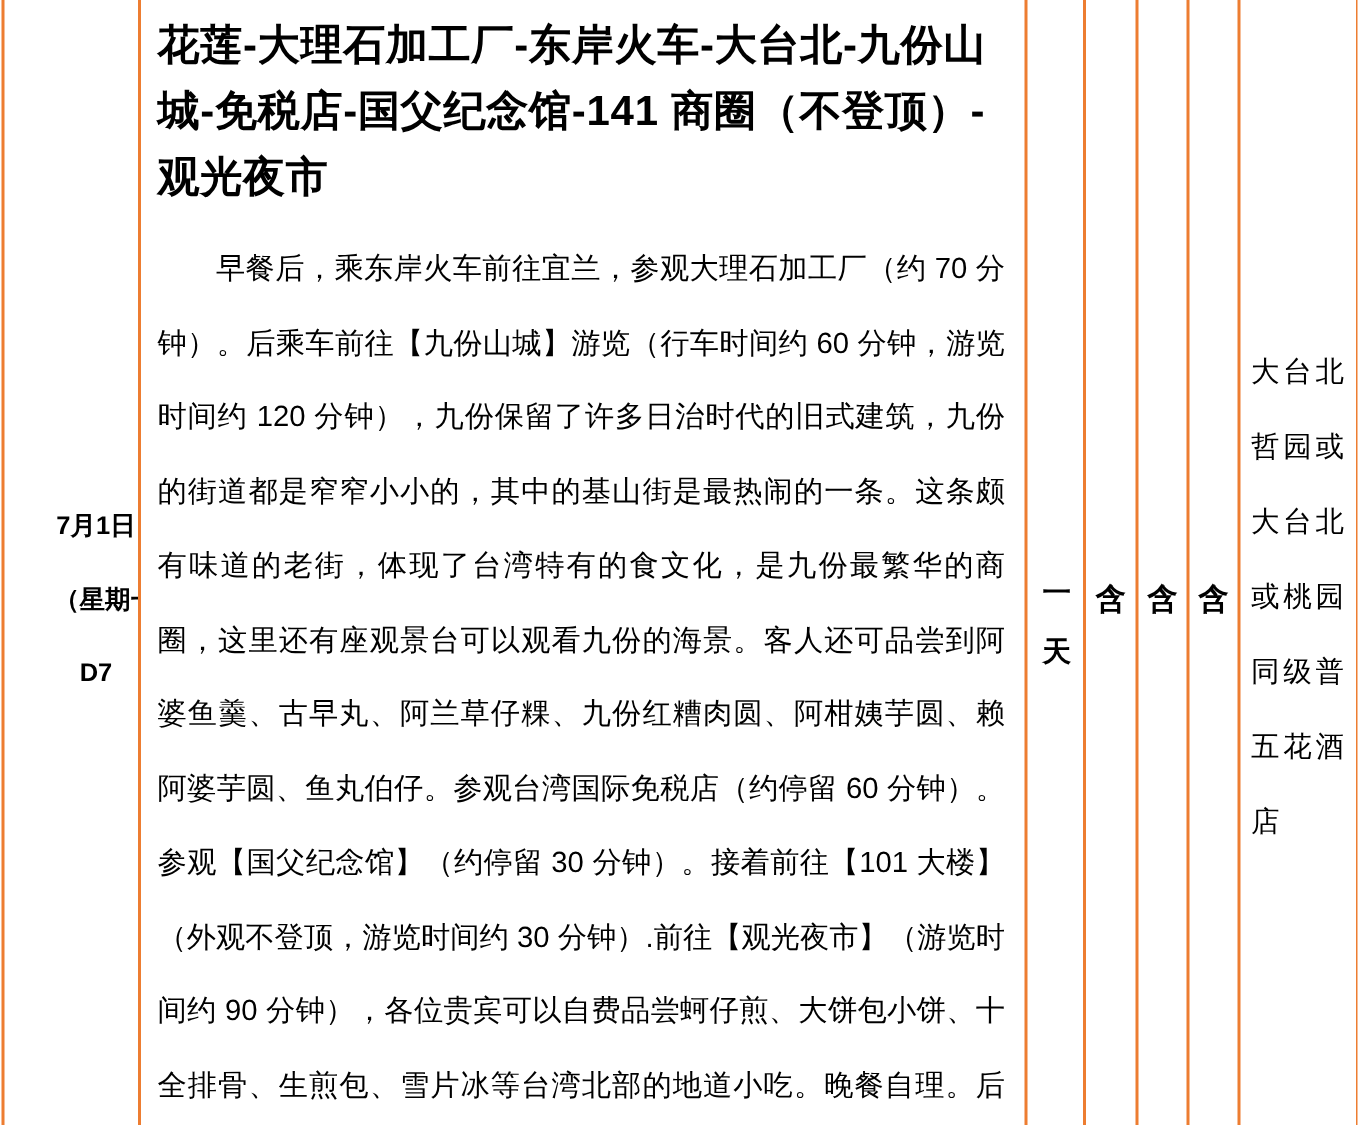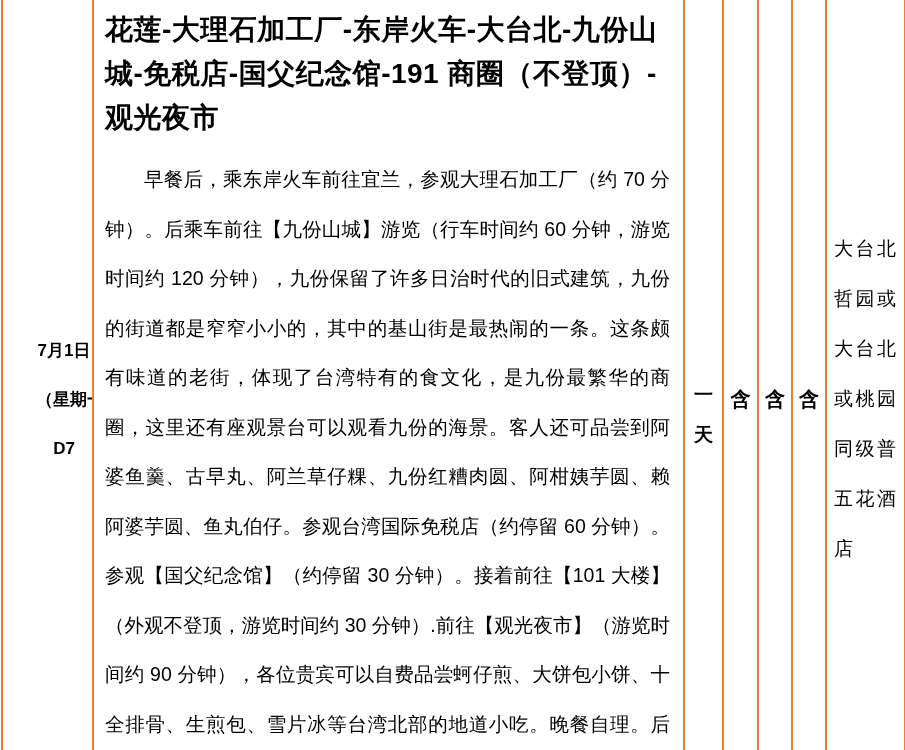--- a/index.html
+++ b/index.html
@@ -73,21 +73,21 @@
 
     <tbody>
         <tr class="day-row">
       <td class="date-cell">
         <div class="date-line">7月1日</div>
         <div class="date-line">（星期一）</div>
         <div class="date-line">D7</div>
       </td>
 
       <td class="detail-cell">
-        <div class="route-title">花莲-大理石加工厂-东岸火车-大台北-九份山城-免税店-国父纪念馆-191 商圈（不登顶）-观光夜市</div>
+        <div class="route-title">花莲-大理石加工厂-东岸火车-大台北-九份山城-免税店-国父纪念馆-141 商圈（不登顶）-观光夜市</div>
         <div class="route-desc">早餐后，乘东岸火车前往宜兰，参观大理石加工厂（约 70 分钟）。后乘车前往【九份山城】游览（行车时间约 60 分钟，游览时间约 120 分钟），九份保留了许多日治时代的旧式建筑，九份的街道都是窄窄小小的，其中的基山街是最热闹的一条。这条颇有味道的老街，体现了台湾特有的食文化，是九份最繁华的商圈，这里还有座观景台可以观看九份的海景。客人还可品尝到阿婆鱼羹、古早丸、阿兰草仔粿、九份红糟肉圆、阿柑姨芋圆、赖阿婆芋圆、鱼丸伯仔。参观台湾国际免税店（约停留 60 分钟）。参观【国父纪念馆】（约停留 30 分钟）。接着前往【101 大楼】（外观不登顶，游览时间约 30 分钟）.前往【观光夜市】（游览时间约 90 分钟），各位贵宾可以自费品尝蚵仔煎、大饼包小饼、十全排骨、生煎包、雪片冰等台湾北部的地道小吃。晚餐自理。后入住酒店。</div>
       </td>
 
       <td class="duration-cell">
         <span class="duration-text">一天</span>
       </td>
 
       <td class="meal-cell">
         <span>含</span>
       </td>

